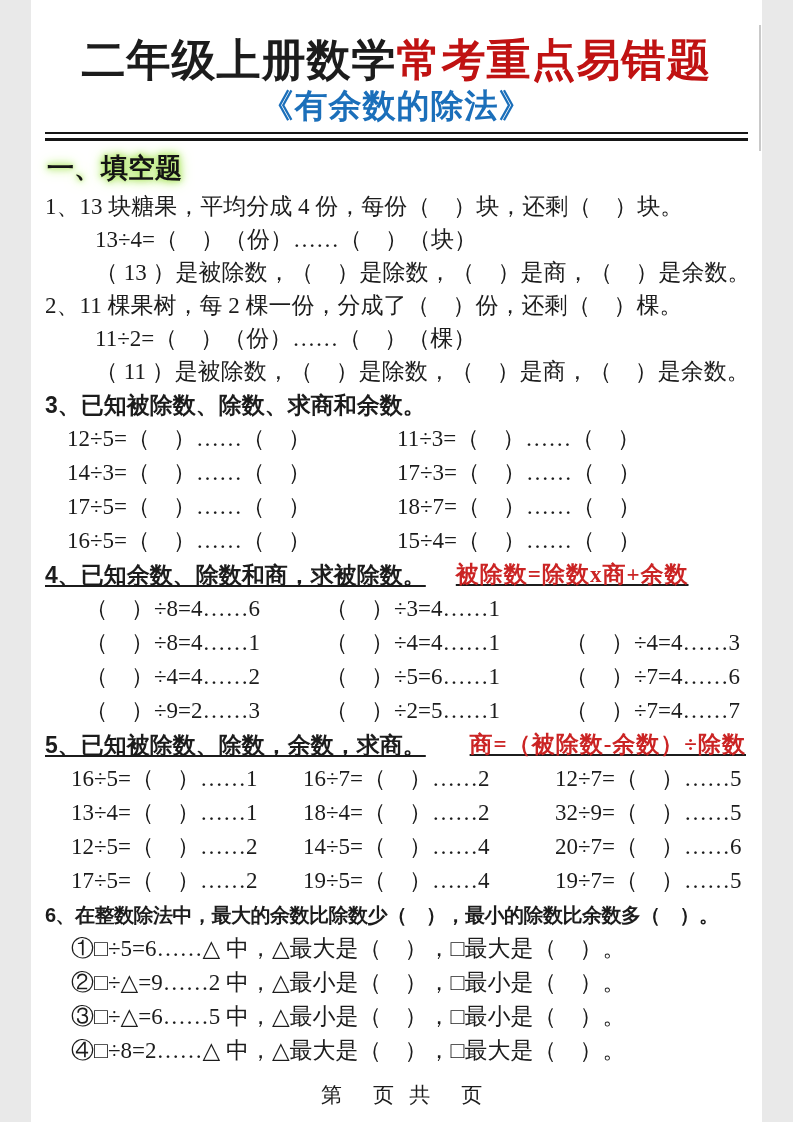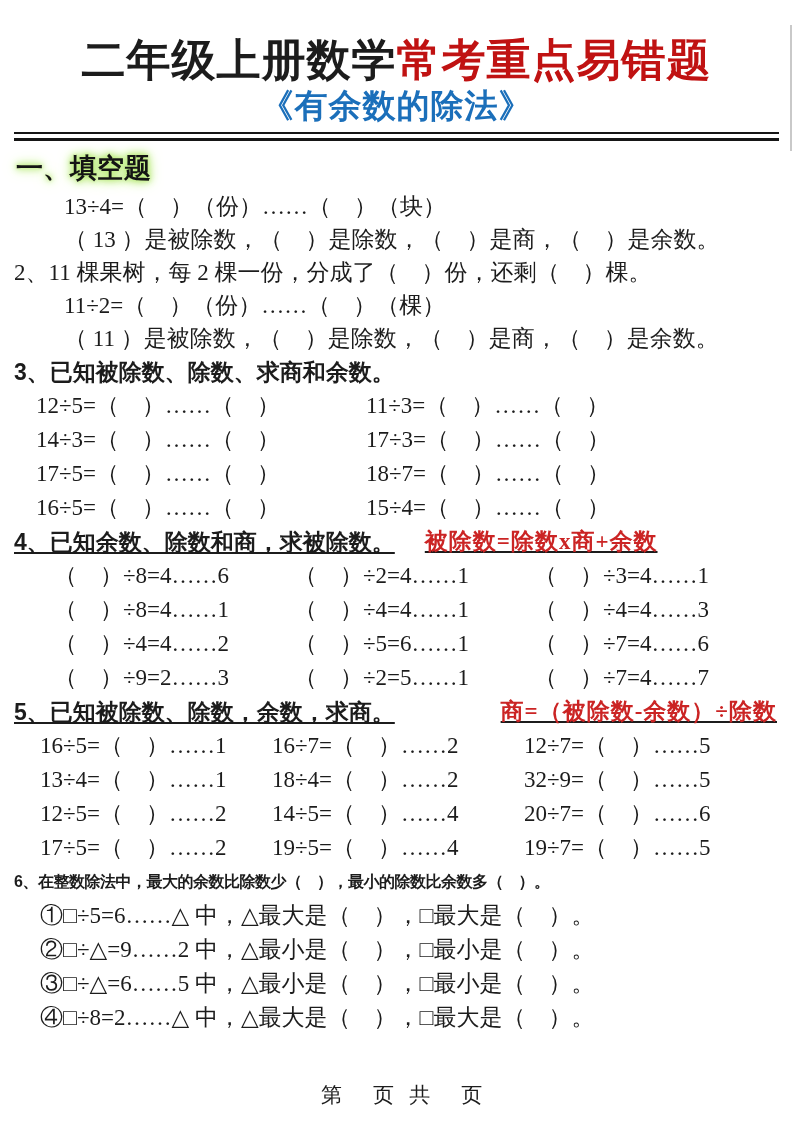--- a/index.html
+++ b/index.html
@@ -1,18 +1,18 @@
 <!DOCTYPE html>
 <html><head>
 <meta charset="utf-8">
 <style>
   html,body { margin:0; padding:0; background:#e9e9e9; }
   .page {
     position:relative;
-    width:793px; height:1122px;
+    width:731px; height:1122px;
     margin:0 auto;
     background:#ffffff;
     box-sizing:border-box;
     padding:24px 14px 0 14px;
     overflow:hidden;
     font-family:"Liberation Serif","DejaVu Serif",serif;
     color:#1c1c1c;
   }
   .edge-artifact {
     position:absolute; top:25px; right:1px;
@@ -68,21 +68,21 @@
     font-weight:bold;
     letter-spacing:1px;
     font-family:"Liberation Serif","DejaVu Serif",serif;
   }
   .note-q4 { margin-left:30px; }
   .note-q5 { margin-left:auto; margin-right:2px; }
   .grid-row { display:grid; font-size:23px; line-height:34px; white-space:nowrap; }
   .q3-row { grid-template-columns:330px 1fr; margin-left:22px; }
   .q4-row { grid-template-columns:240px 240px 1fr; margin-left:40px; }
   .q5-row { grid-template-columns:232px 252px 1fr; margin-left:26px; }
-  .q6-head { letter-spacing:-0.5px; font-size:16px; }
+  .q6-head { letter-spacing:-0.5px; font-size:20px; }
   .q6-row { font-size:23px; line-height:34px; margin-left:26px; white-space:nowrap; }
   .footer {
     position:absolute; bottom:13px; left:15px; right:0;
     text-align:center;
     font-size:21px;
     letter-spacing:5px;
     color:#1c1c1c;
   }
 </style>
 </head>
@@ -93,20 +93,21 @@
 
   <div class="title"><span>二年级上册数学</span><span class="red">常考重点易错题</span></div>
 
   <div class="subtitle">《有余数的除法》</div>
 
   <div class="double-rule"></div>
 
   <div class="sec-wrap"><span class="sec-heading">一、填空题</span></div>
 
   <div>
+    <div class="qline">1、13 块糖果，平均分成 4 份，每份（　）块，还剩（　）块。</div>
     <div class="qline indent">13÷4=（　）（份）……（　）（块）</div>
     <div class="qline indent">（ 13 ）是被除数，（　）是除数，（　）是商，（　）是余数。</div>
   </div>
 
   <div>
     <div class="qline">2、11 棵果树，每 2 棵一份，分成了（　）份，还剩（　）棵。</div>
     <div class="qline indent">11÷2=（　）（份）……（　）（棵）</div>
     <div class="qline indent">（ 11 ）是被除数，（　）是除数，（　）是商，（　）是余数。</div>
   </div>
 
@@ -130,21 +131,20 @@
     </div>
   </div>
 
   <div>
     <div class="qhead-row">
       <span class="qhead">4、已知余数、除数和商，求被除数。</span>
       <span class="note note-q4">被除数=除数x商+余数</span>
     </div>
     <div class="grid-row q4-row">
       <span>（　）÷8=4……6</span>
-        <span>（　）÷2=4……1</span>
         <span>（　）÷3=4……1</span>
     </div>
     <div class="grid-row q4-row">
       <span>（　）÷8=4……1</span>
         <span>（　）÷4=4……1</span>
         <span>（　）÷4=4……3</span>
     </div>
     <div class="grid-row q4-row">
       <span>（　）÷4=4……2</span>
         <span>（　）÷5=6……1</span>

